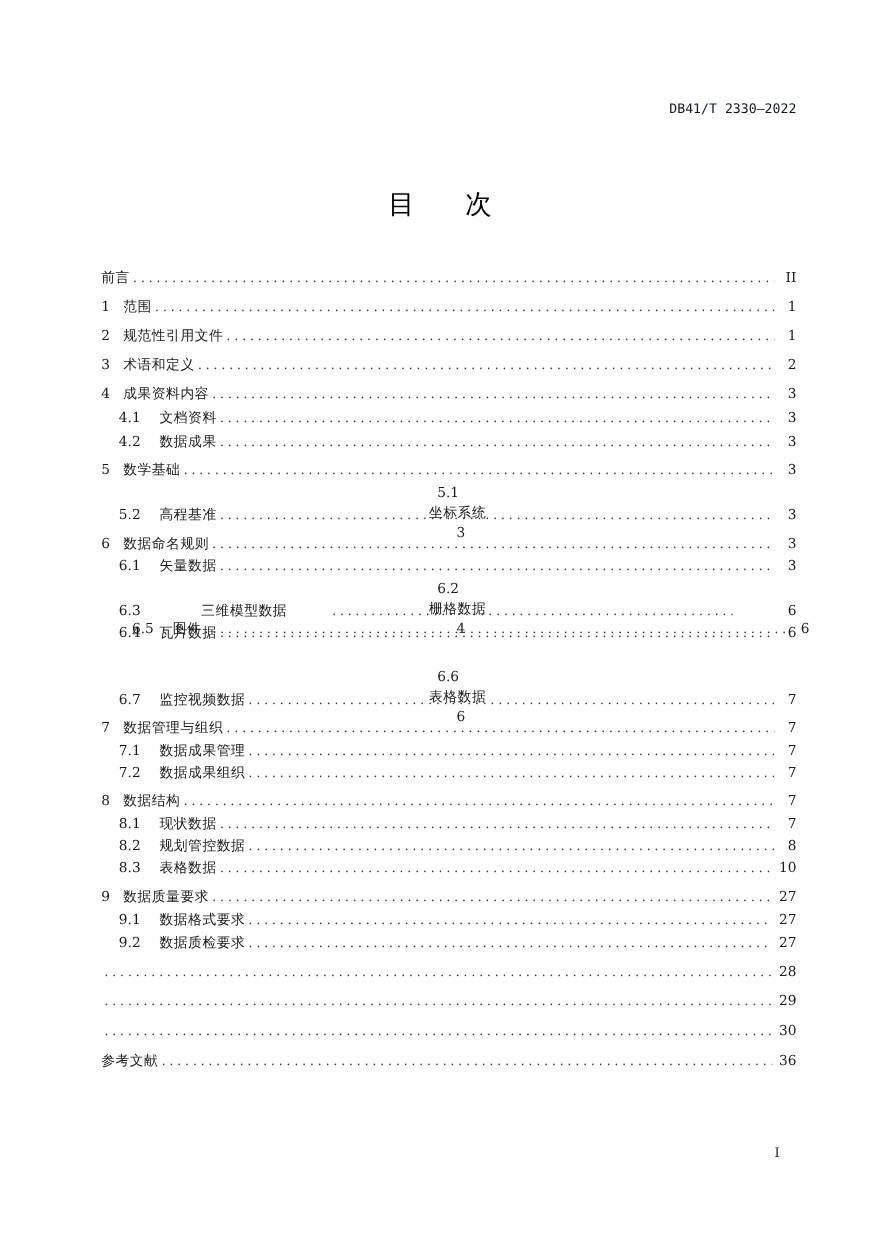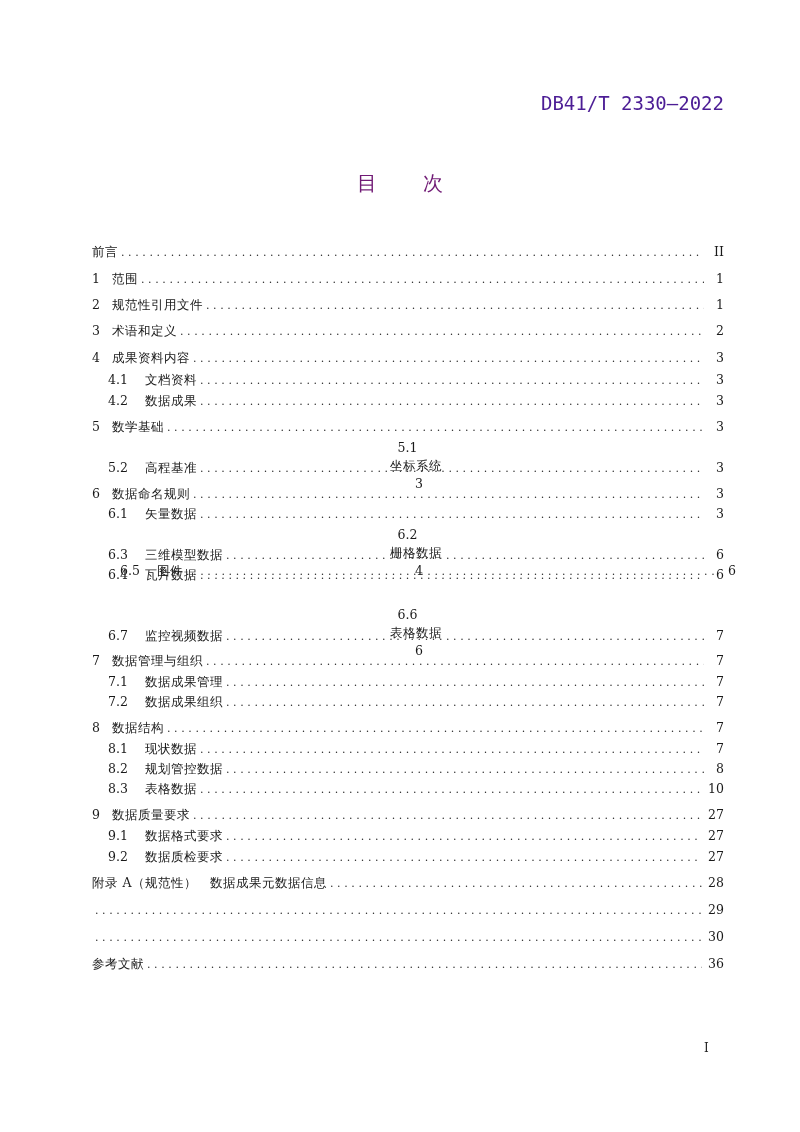--- a/index.html
+++ b/index.html
@@ -1,21 +1,21 @@
 <!DOCTYPE html>
 <html><head>
 <meta charset="utf-8">
 <style>
   html, body { margin:0; padding:0; background:#ffffff; }
   body { width:800px; height:1132px; position:relative; overflow:hidden;
          font-family: "DejaVu Serif", "Liberation Serif", serif; color:#1a1a1a; }
   .header-code { position:absolute; top:92px; right:76px; font-family:"DejaVu Sans Mono","Liberation Mono",monospace;
-                 font-size:19px; letter-spacing:0px; color:#4c1d95; }
+                 font-size:12px; letter-spacing:0px; color:#0f172a; }
   .toc-title { position:absolute; top:170px; left:0; width:800px; text-align:center;
-               font-family:Liberation Sans, sans-serif; font-size:20px; color:#701a75; }
+               font-family:Liberation Sans, sans-serif; font-size:24px; color:#000000; }
   .toc-title span { display:inline-block; }
   .toc-title .gap { width:46px; }
   .toc { position:absolute; left:92px; width:632px; top:0; }
   .row { position:absolute; left:0; width:632px; height:18px; display:flex; align-items:center;
          font-size:12.5px; line-height:18px; }
   .row.sub { left:16px; width:616px; }
   .num { display:inline-block; white-space:nowrap; }
   .row.top .num { width:20px; }
   .row.sub .num { width:37px; }
   .label { white-space:nowrap; letter-spacing:0.5px; }
@@ -107,21 +107,21 @@
       <span class="label">矢量数据</span>
       <span class="leader"></span>
       <span class="page">3</span>
     </div>
   <div class="row sub" style="top: 526px; flex-direction: column;">
       <span class="num">6.2</span>
       <span class="label">栅格数据</span>
       <span class="leader"></span>
       <span class="page">4</span>
     </div>
-  <div class="row sub" style="top: 546px;">
+  <div class="row sub" style="top: 546px; gap: 38px;">
       <span class="num">6.3</span>
       <span class="label">三维模型数据</span>
       <span class="leader"></span>
       <span class="page">6</span>
     </div>
   <div class="row sub" style="top: 566px;">
       <span class="num">6.4</span>
       <span class="label">瓦片数据</span>
       <span class="leader"></span>
       <span class="page">6</span>
@@ -199,21 +199,20 @@
       <span class="page">27</span>
     </div>
   <div class="row sub" style="top: 848px;">
       <span class="num">9.2</span>
       <span class="label">数据质检要求</span>
       <span class="leader"></span>
       <span class="page">27</span>
     </div>
   <div class="row top" style="top: 874px;">
       <span class="num" style="width: 0px;"></span>
-      <span class="label">附录 A（规范性）　数据成果元数据信息</span>
       <span class="leader"></span>
       <span class="page">28</span>
     </div>
   <div class="row top" style="top: 901px;">
       <span class="num" style="width: 0px;"></span>
       <span class="leader"></span>
       <span class="page">29</span>
     </div>
   <div class="row top" style="top: 928px;">
       <span class="num" style="width: 0px;"></span>

